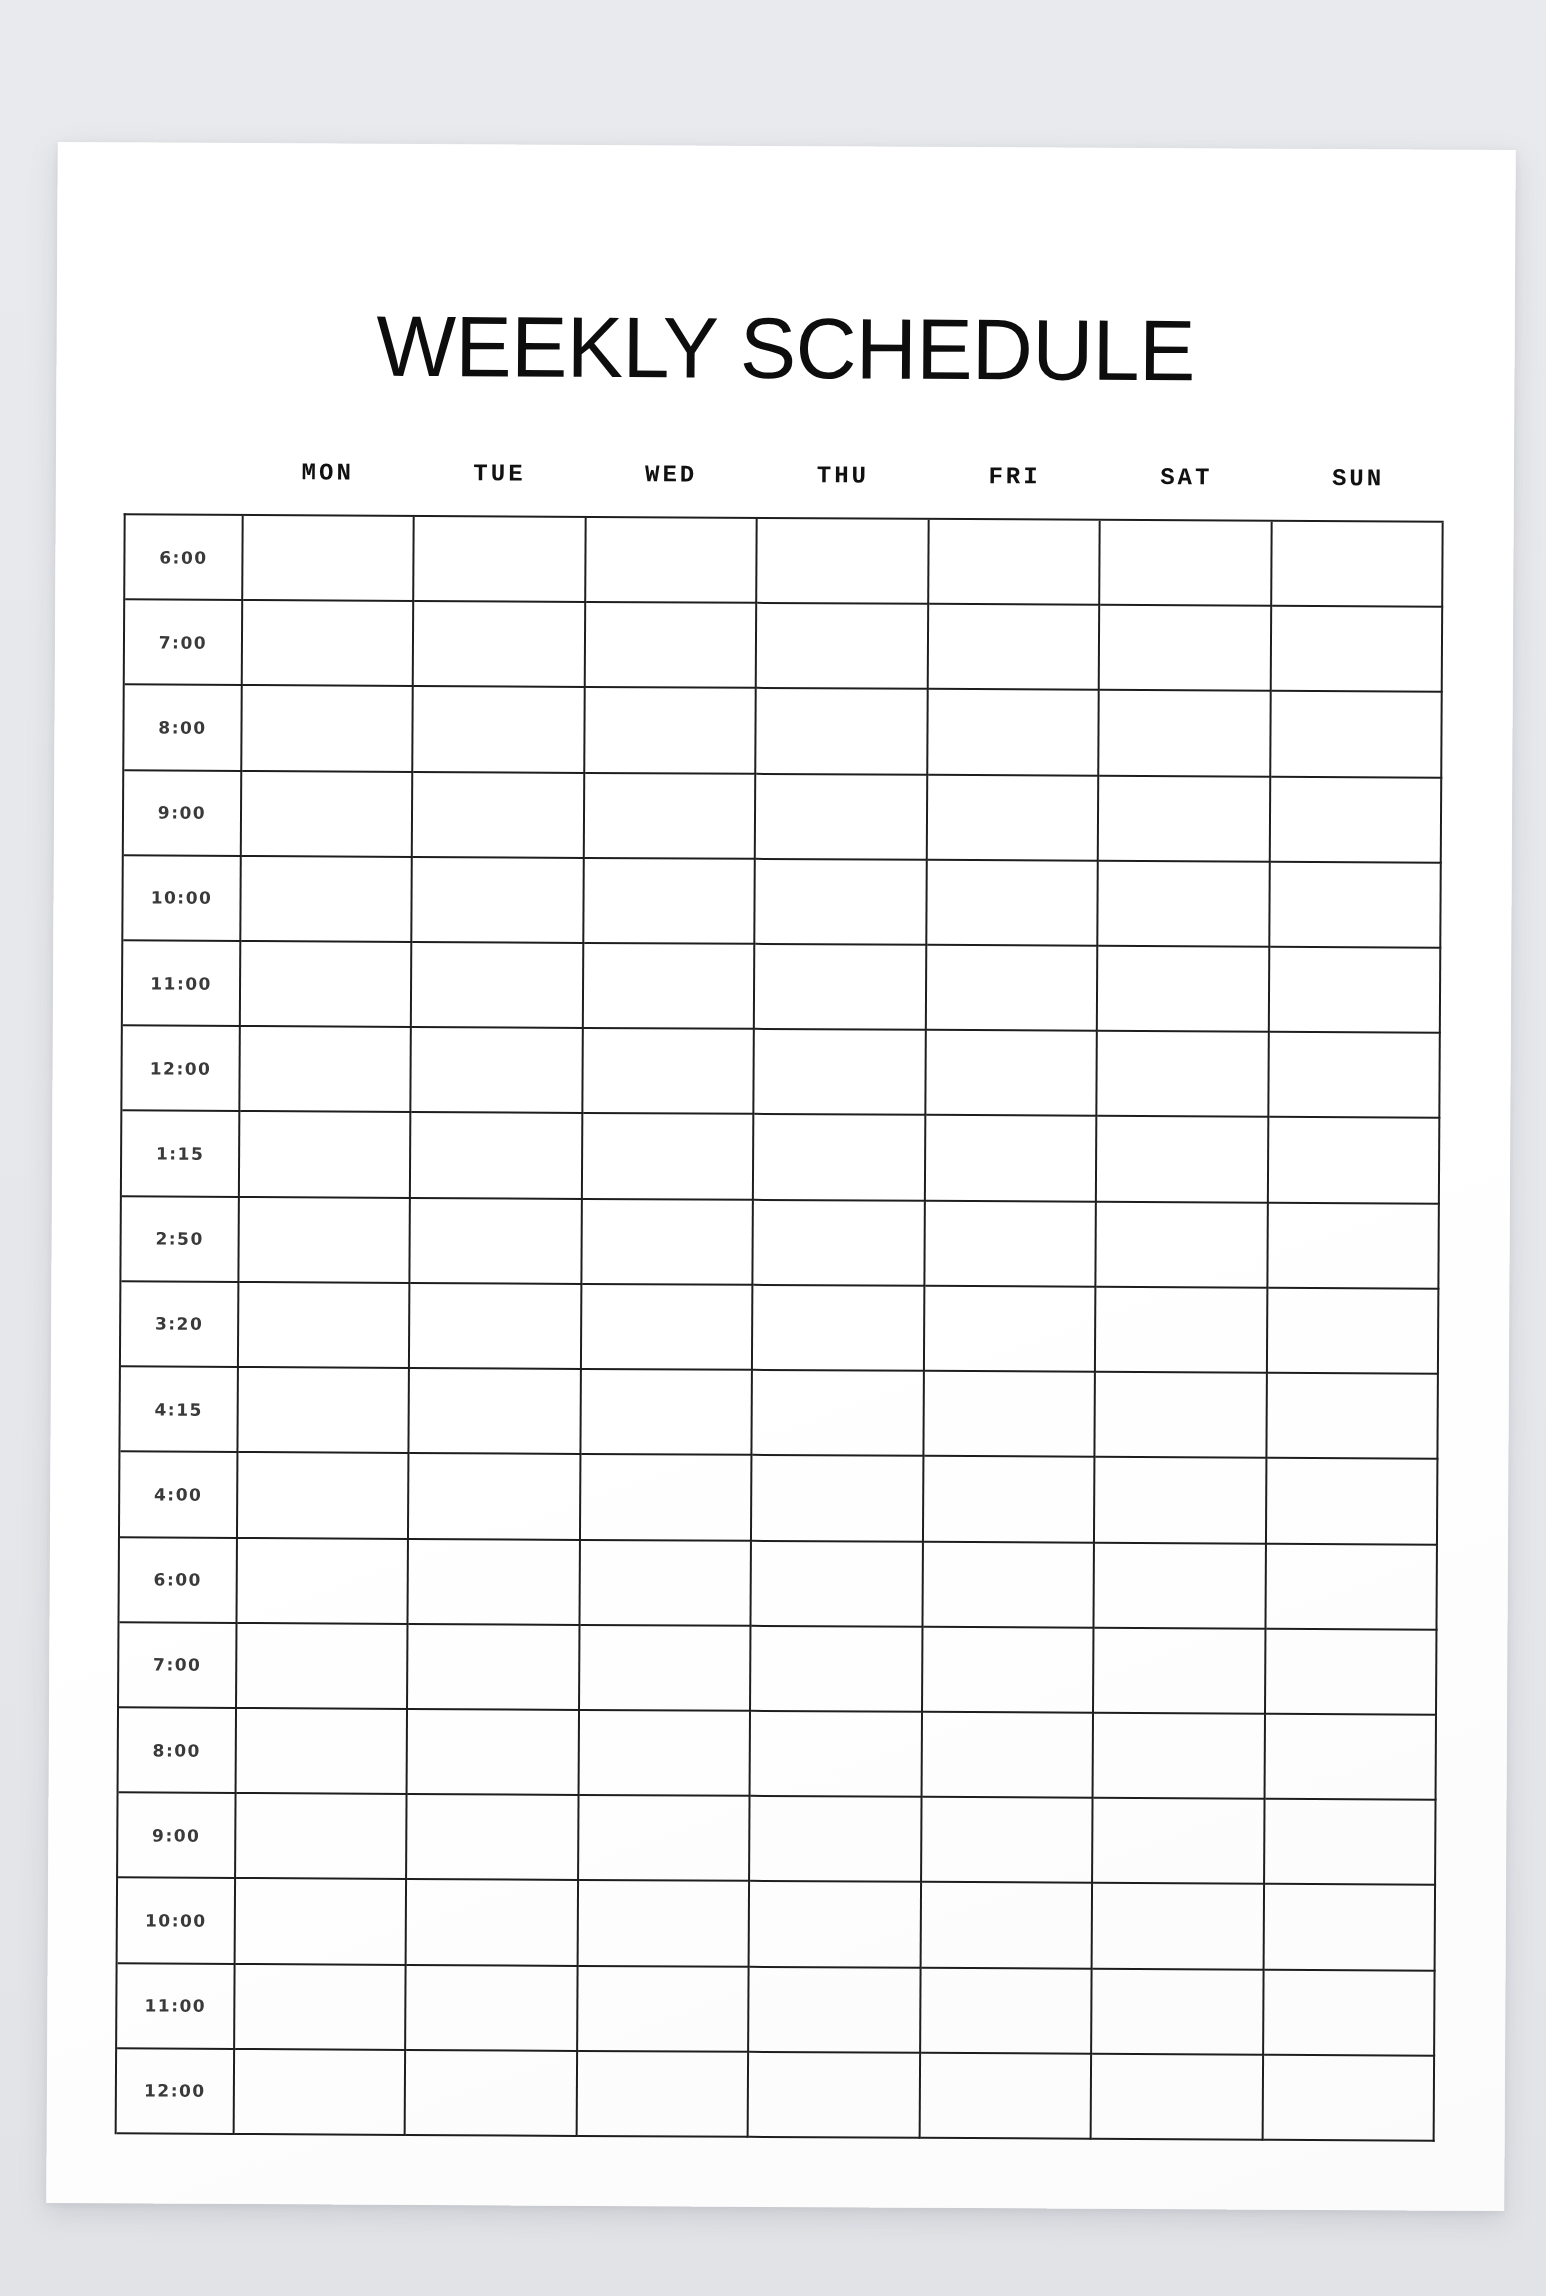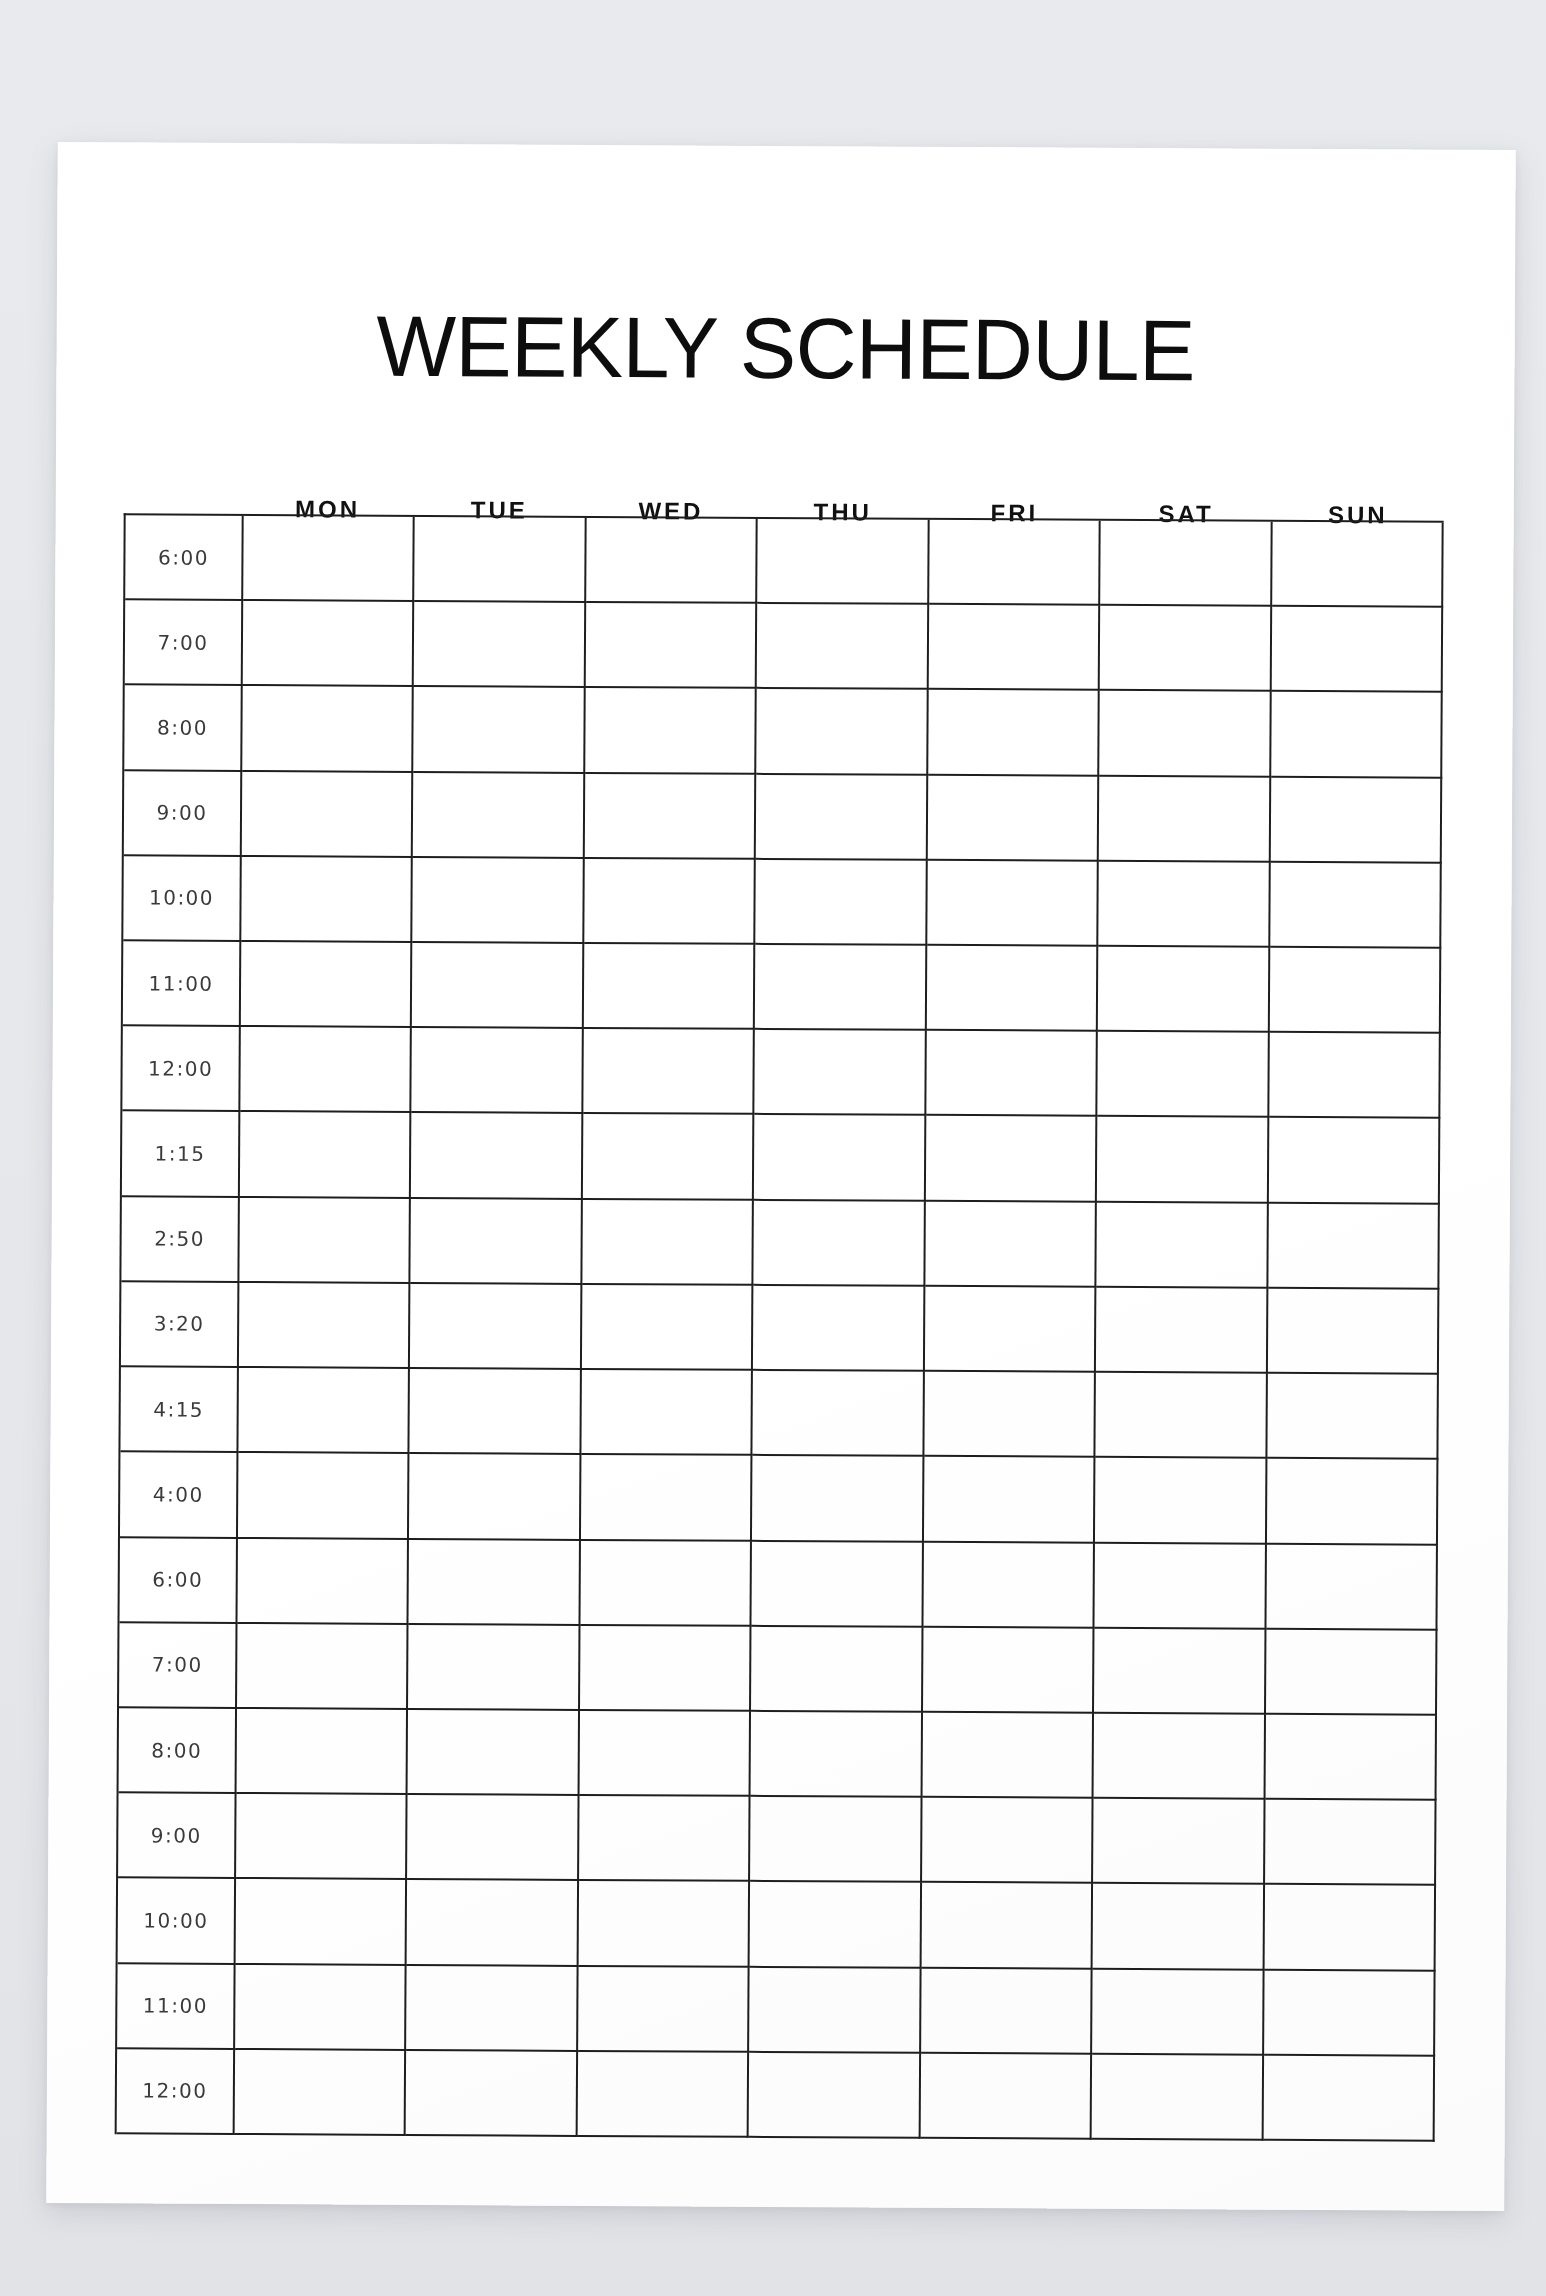--- a/index.html
+++ b/index.html
@@ -49,27 +49,26 @@
     position: absolute;
     left: 68px;
     top: 310px;
     width: 1320px;
     height: 40px;
     display: grid;
     grid-template-columns: 118px repeat(7, 1fr);
   }
   .day-header {
     text-align: center;
-    font-family: Liberation Sans, sans-serif;
+    font-family: Liberation Mono, monospace;
     font-weight: 700;
     font-size: 24px;
     letter-spacing: 3px;
     line-height: 40px;
     color: #111111;
-    margin-top: 36px;
   }
   .schedule-grid {
     position: absolute;
     left: 68px;
     top: 371px;
     width: 1320px;
     height: 1621px;
     display: grid;
     grid-template-columns: 118px repeat(7, 1fr);
     grid-template-rows: repeat(19, 1fr);
@@ -81,24 +80,24 @@
     border-right: 2px solid #1e1e1e;
     border-bottom: 2px solid #1e1e1e;
     box-sizing: border-box;
     background: transparent;
   }
   .time-cell {
     display: flex;
     align-items: center;
     justify-content: center;
     font-family: "DejaVu Sans", sans-serif;
-    font-size: 20px;
+    font-size: 17px;
     letter-spacing: 1.5px;
     color: #3a3a3a;
-    font-weight: 400;
+    font-weight: 700;
   }
   .slot-cell {
     cursor: text;
   }
 </style>
 </head>
 <body>
 
 <div class="backdrop-shade"></div>
 

